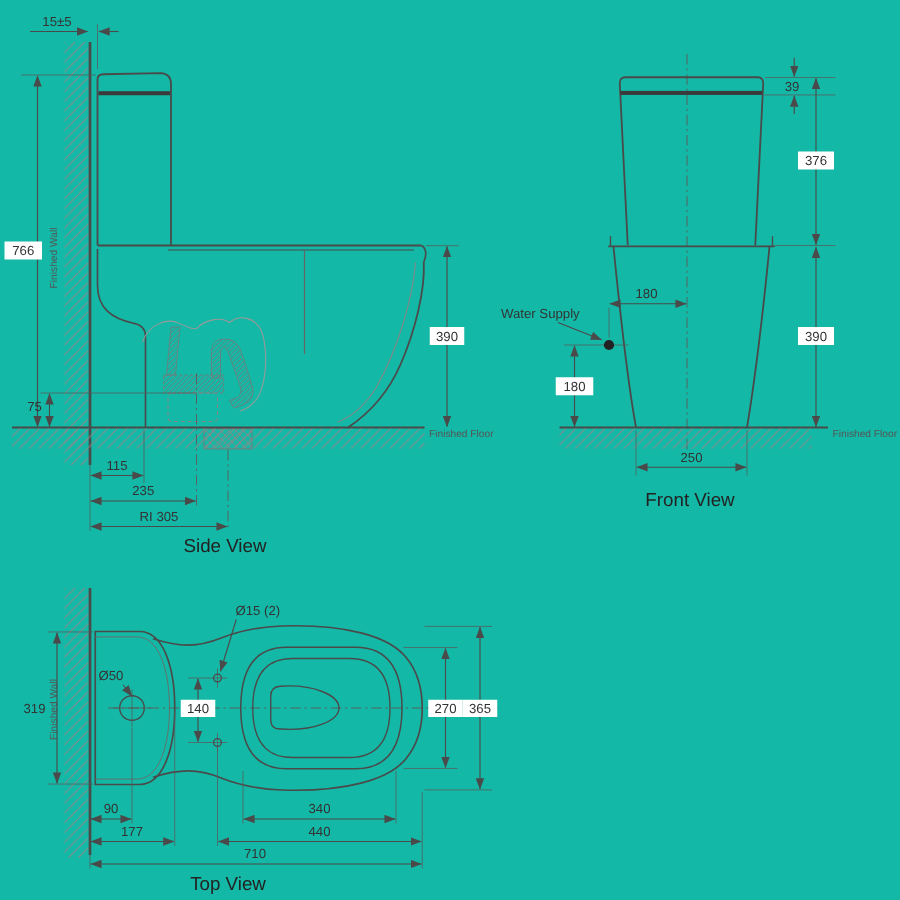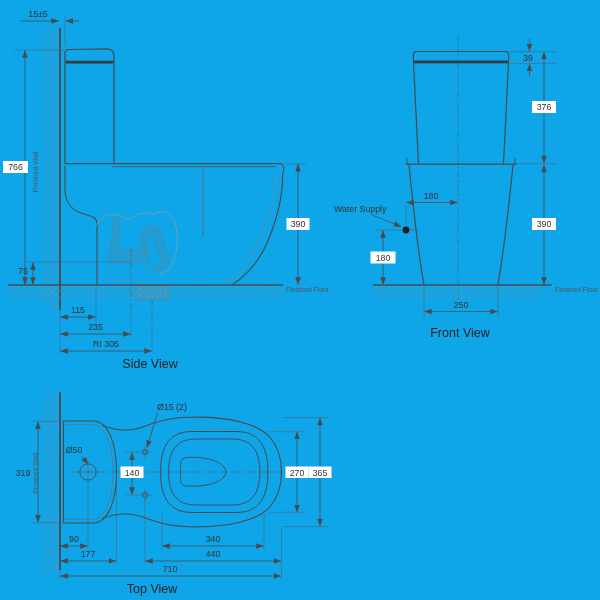--- a/index.html
+++ b/index.html
@@ -1,16 +1,16 @@
 <!DOCTYPE html>
 <html><head>
 <meta charset="utf-8">
 <style>
   html,body{margin:0;padding:0;background:#fff;}
-  .page{width:600px;height:600px;background:#0ea5e9;position:relative;font-family:"Liberation Sans",sans-serif;}
+  .page{width:600px;height:600px;background:#14b8a6;position:relative;font-family:"Liberation Sans",sans-serif;}
   svg{display:block;}
   text{font-family:"Liberation Sans",sans-serif;fill:#333;}
   .dim{font-size:8.8px;}
   .small{font-size:6.8px;fill:#555;}
   .title{font-size:12.5px;fill:#222;}
   .mid{text-anchor:middle;}
   .st{text-anchor:start;}
   .ln{stroke:#4a4a4a;fill:none;}
   .thin{stroke:#5a5a5a;stroke-width:.5;fill:none;}
   .dimln{stroke:#4a4a4a;stroke-width:.75;fill:none;}

